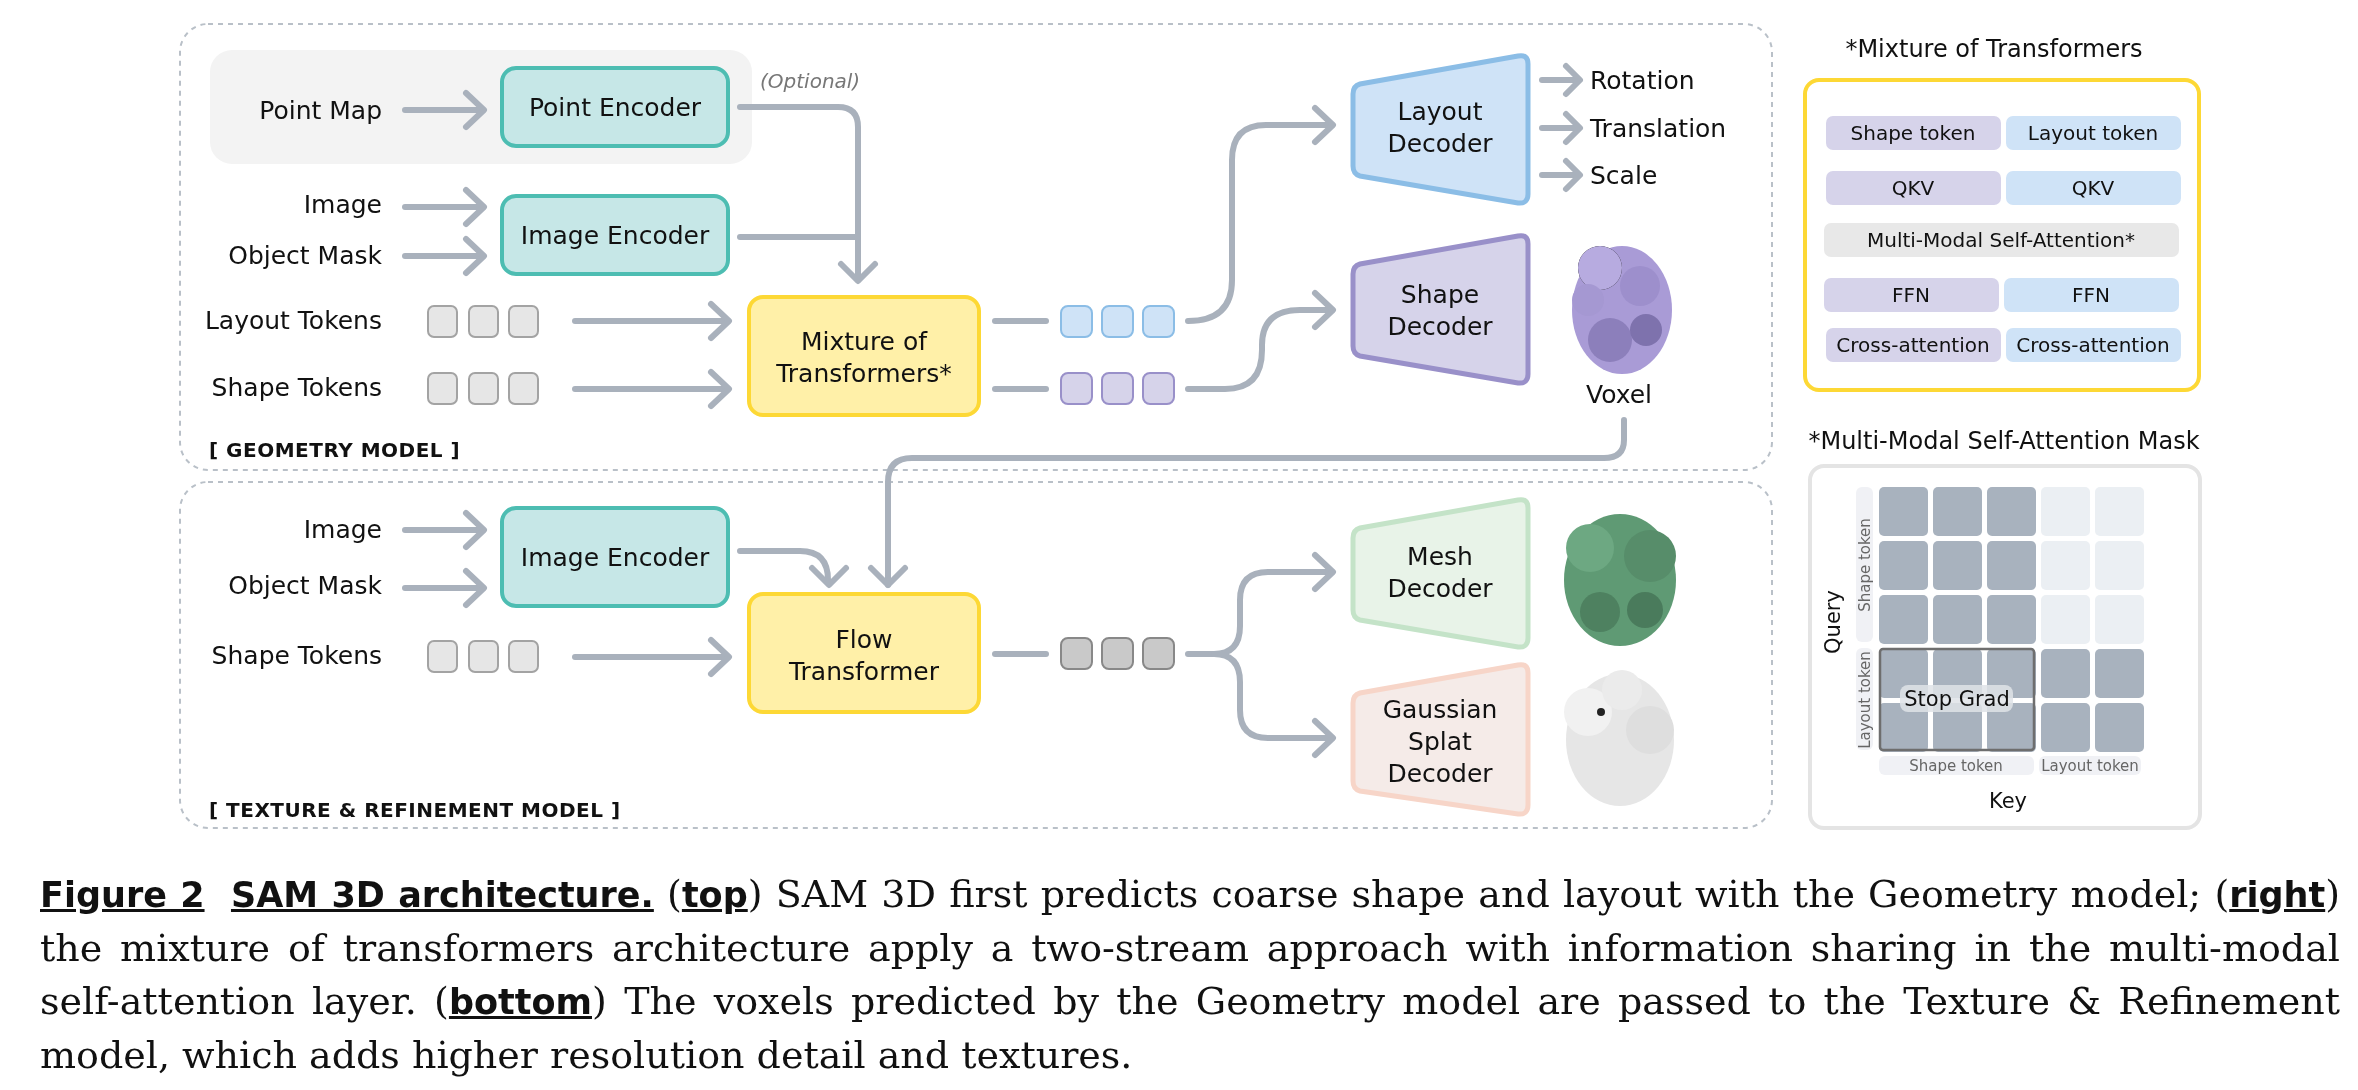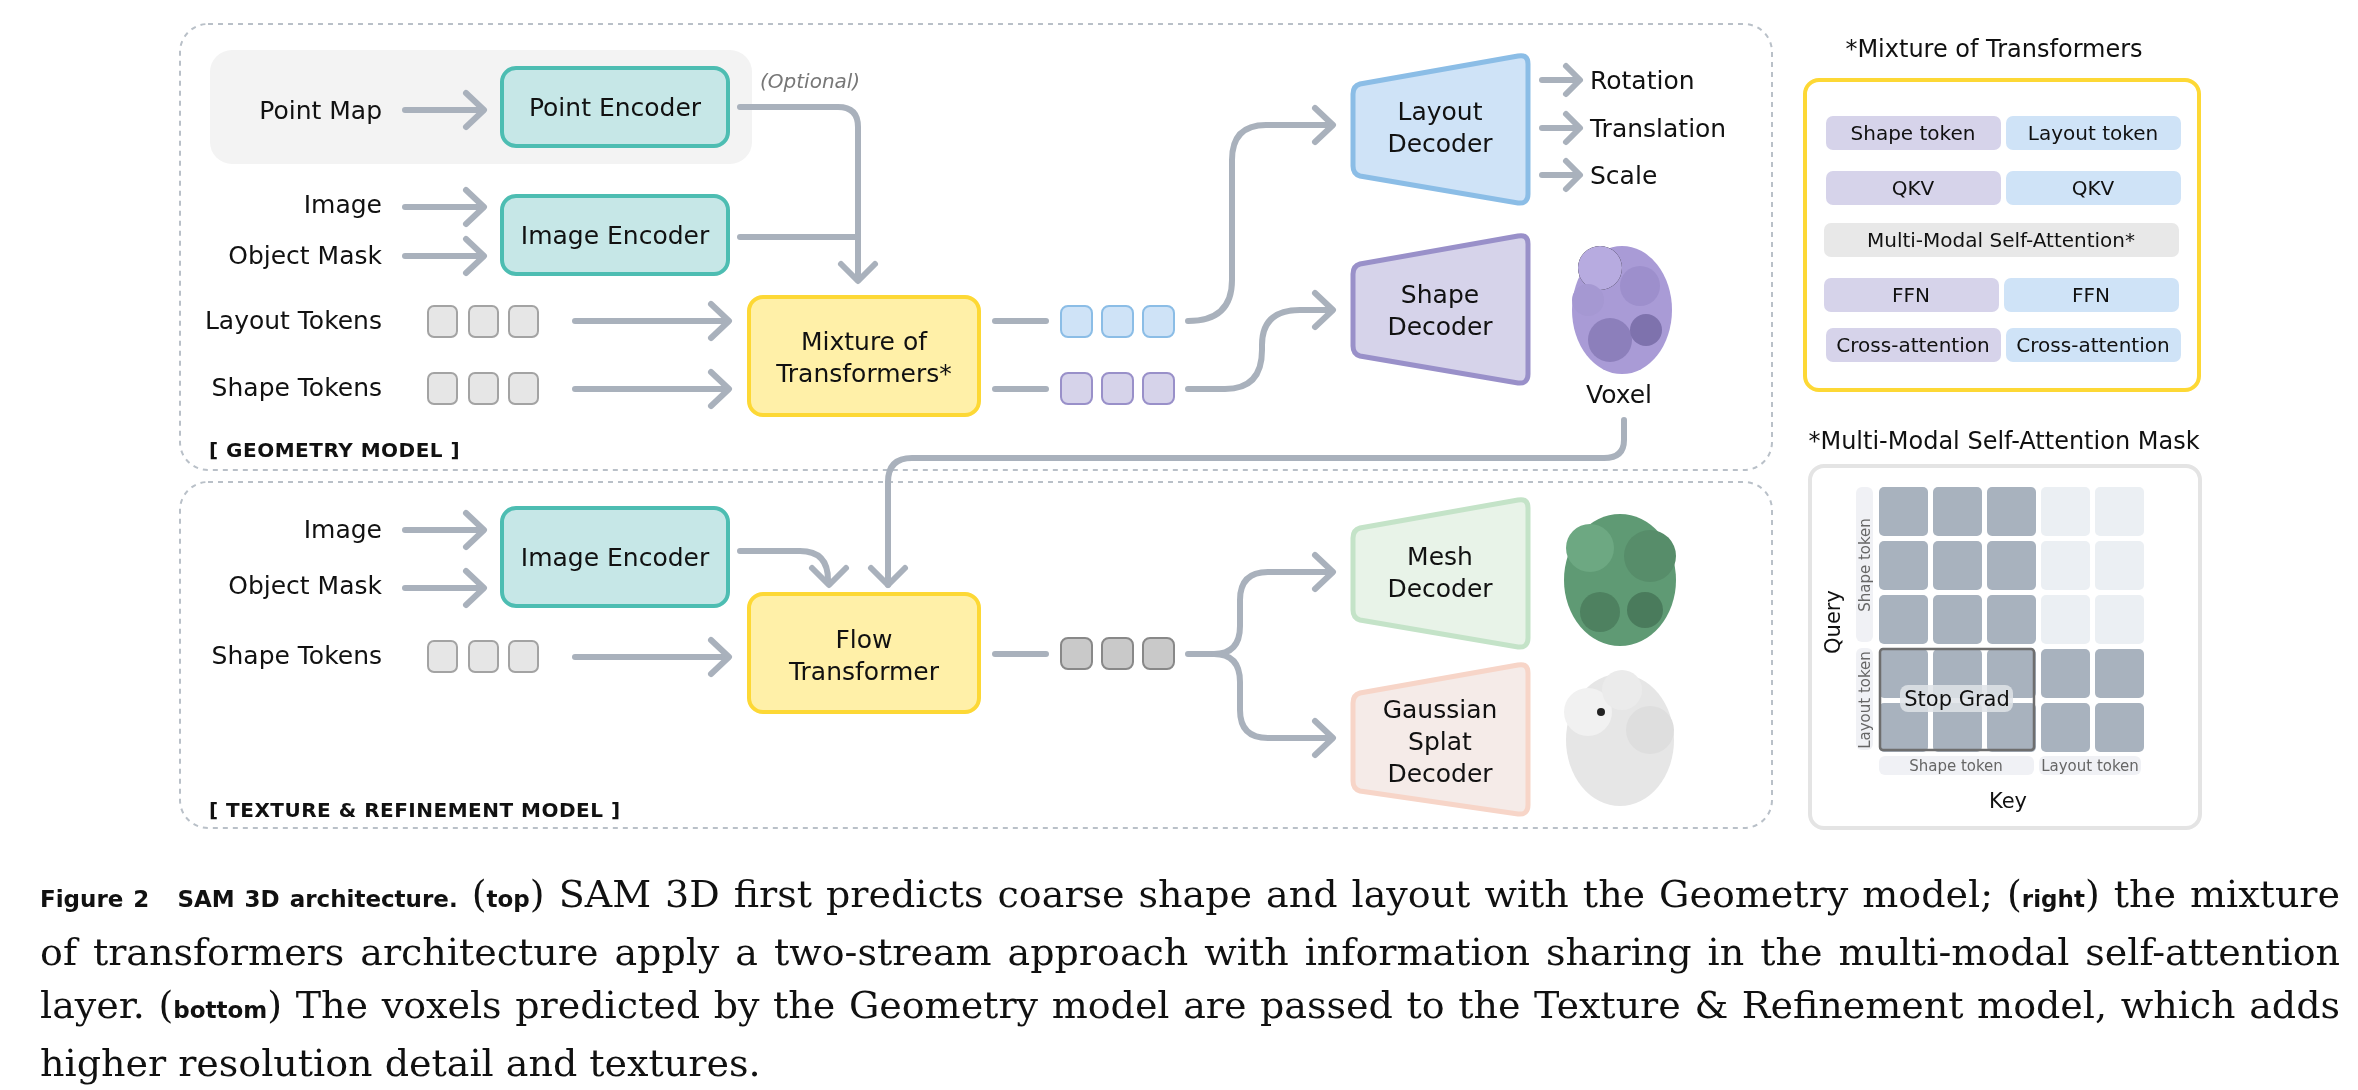--- a/index.html
+++ b/index.html
@@ -10,21 +10,21 @@
   .box-lbl { font-size: 25px; }
   .sec-lbl { font-size: 20px; font-weight: bold; letter-spacing: 0.5px; }
   .opt { font-size: 20px; font-style: italic; fill: #777 !important; }
   .panel-title { font-size: 24px; }
   .chip-lbl { font-size: 20px; }
   .tiny { font-size: 15px; fill: #666 !important; }
   .axis { font-size: 21px; }
   .conn { fill: none; stroke: #a9b1bc; stroke-width: 6; stroke-linecap: round; stroke-linejoin: round; }
   .arrowhead { fill: none; stroke: #a9b1bc; stroke-width: 6; stroke-linecap: round; stroke-linejoin: round; }
   #caption { position: absolute; left: 40px; top: 868px; width: 2300px; font-family: "DejaVu Serif", serif; font-size: 38px; line-height: 53px; color: #111; text-align: justify; }
-  #caption .b { font-family: "DejaVu Sans", sans-serif; font-weight: bold; font-size: 23px; }
+  #caption .b { font-family: "DejaVu Sans", sans-serif; font-weight: bold; font-size: 35px; text-decoration: underline; }
 </style>
 </head>
 <body>
 
 <div id="stage">
 <svg width="2358" height="840" viewBox="0 0 2358 840" xmlns="http://www.w3.org/2000/svg">
 
   <rect x="180" y="24" width="1592" height="446" rx="28" fill="none" stroke="#b9c0c8" stroke-width="2" stroke-dasharray="5 5"></rect>
   <rect x="180" y="482" width="1592" height="346" rx="28" fill="none" stroke="#b9c0c8" stroke-width="2" stroke-dasharray="5 5"></rect>
 

